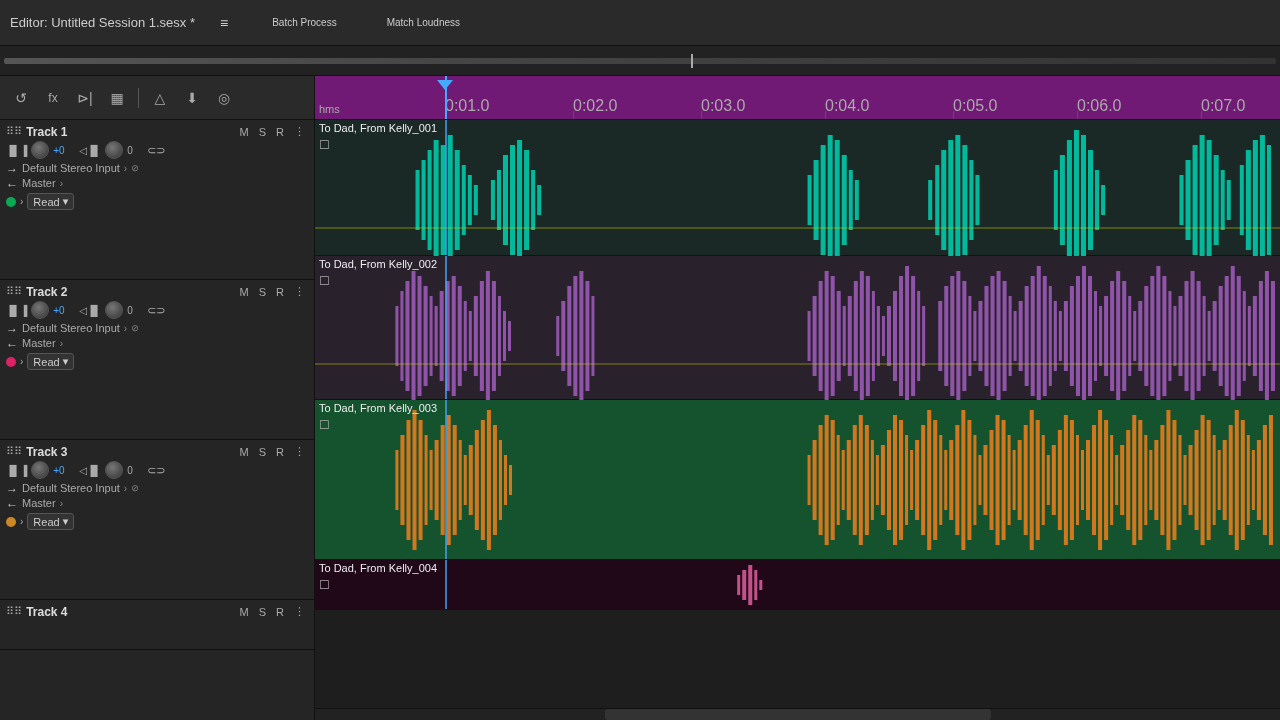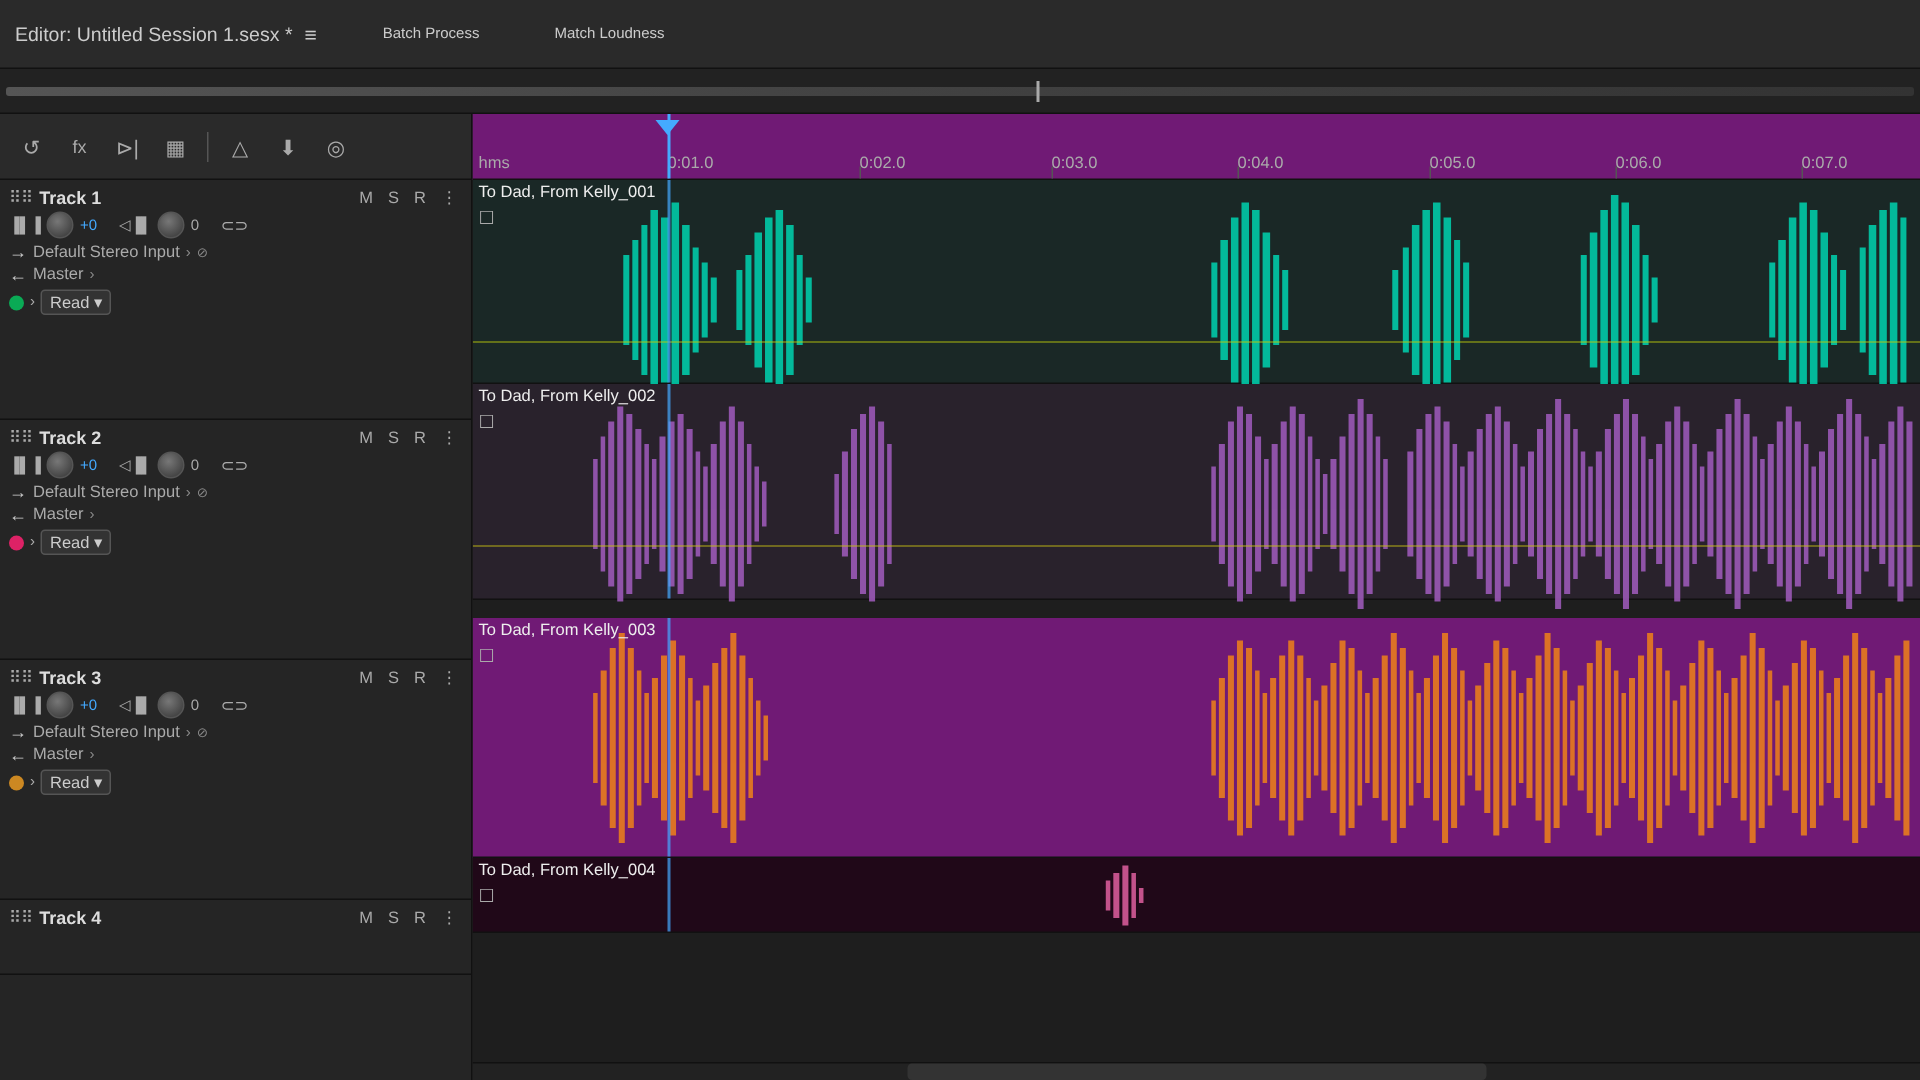--- a/index.html
+++ b/index.html
@@ -19,21 +19,21 @@
       align-items: center;
       height: 46px;
       background: #2a2a2a;
       border-bottom: 1px solid #111;
       padding: 0 10px;
       gap: 20px;
     }
     #menu-bar .editor-title {
       display: flex;
       align-items: center;
-      gap: 8px;
+      gap: 25px;
       color: #ccc;
       font-size: 13px;
       justify-content: center;
     }
     #menu-bar .menu-item {
       color: #ccc;
       font-size: 10px;
       cursor: pointer;
       padding: 4px 6px;
       margin-left: 18px;
@@ -234,21 +234,21 @@
       height: 44px;
       background: #701a75;
       border-bottom: 1px solid #111;
       display: flex;
       align-items: flex-end;
       padding-bottom: 4px;
       position: relative;
     }
     .ruler-label {
       position: absolute;
-      font-size: 11px;
+      font-size: 16px;
       color: #aaa;
       bottom: 4px;
     }
     .playhead-line {
       position: absolute;
       left: 130px;
       top: 0;
       bottom: 0;
       width: 2px;
       background: #4af;
@@ -730,21 +730,21 @@
             <rect x="939" y="25" width="4" height="110"></rect>
             <rect x="945" y="15" width="4" height="130"></rect>
             <rect x="951" y="25" width="4" height="110"></rect>
           </g>
 
           <line x1="0" y1="108" x2="960" y2="108" stroke="#cccc00" stroke-width="1" opacity="0.6"></line>
         </svg>
         <div style="position:absolute;top:0;left:130px;width:2px;height:100%;background:#4af;opacity:0.7;"></div>
       </div>
 
-      <div class="timeline-track" style="height:160px;background:#701a75;margin-top:12px;">
+      <div class="timeline-track" style="height:160px;background:#14532d;">
         <span class="clip-label">To Dad, From Kelly_003</span>
         <div class="clip-checkbox" style="color:#aaa;font-size:12px;">☐</div>
         <svg class="waveform-svg" width="100%" height="160" viewBox="0 0 960 160" preserveAspectRatio="none">
           <rect x="0" y="0" width="960" height="160" fill="transparent"></rect>
           <g fill="#e87c1e" opacity="0.9">
 
             <rect x="80" y="50" width="3" height="60"></rect>
             <rect x="85" y="35" width="4" height="90"></rect>
             <rect x="91" y="20" width="4" height="120"></rect>
             <rect x="97" y="10" width="4" height="140"></rect>

